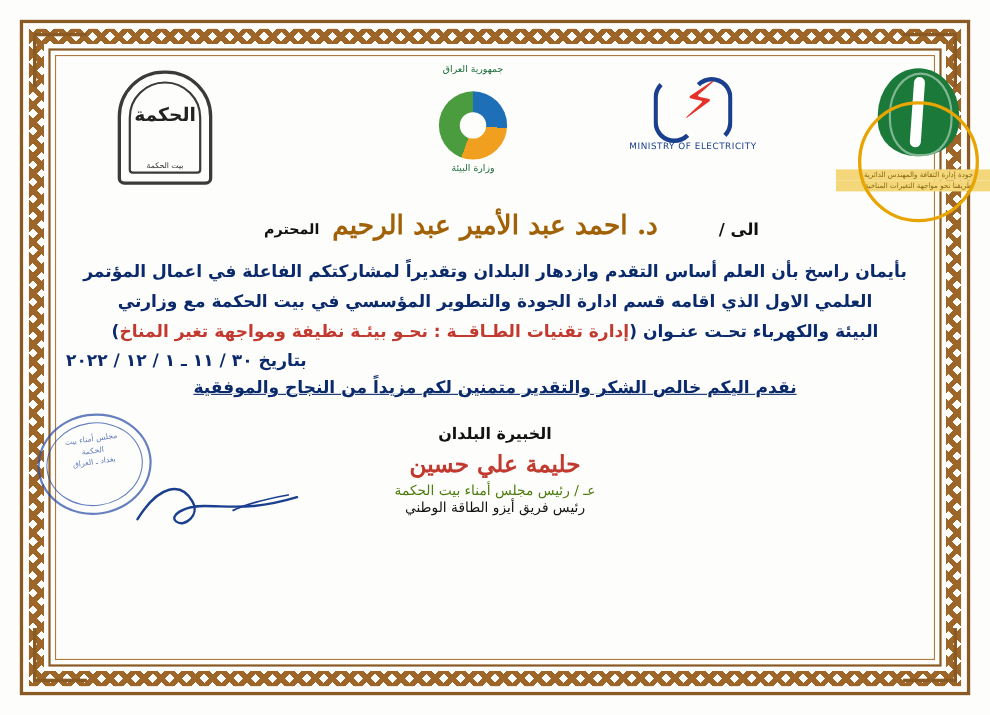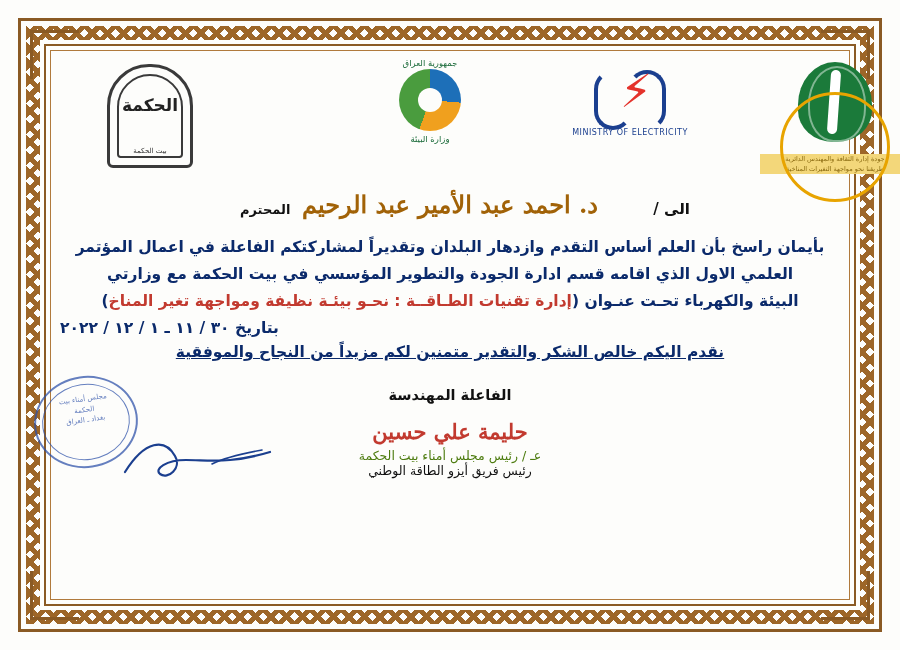--- a/index.html
+++ b/index.html
@@ -131,21 +131,21 @@
     font-size: 7px;
     color: #333;
   }
 
   
   .logo-env { left: 305px; top: 0; width: 130px; }
   .env-arc {
     font-size: 8.5px;
     color: #1b6b3a;
     letter-spacing: 1px;
-    margin-bottom: 1px;
+    margin-bottom: 15px;
   }
   .env-circle {
     width: 62px;
     height: 62px;
     margin: 0 auto;
     border-radius: 50%;
     background:
       conic-gradient(
         #1d6fb8 0deg 95deg,
         #f0a01e 95deg 200deg,
@@ -333,21 +333,21 @@
     margin-top: 26px;
     text-align: center;
     position: relative;
   }
   .sign-title {
     font-size: 14.5px;
     color: #111;
     font-weight: bold;
   }
   .sign-name {
-    margin-top: 16px;
+    margin-top: 6px;
     font-size: 21px;
     color: #c23a2f;
     font-weight: bold;
     font-family: "DejaVu Serif", serif;
   }
   .sign-role1 {
     margin-top: 4px;
     font-size: 12.5px;
     color: #4d7c0f;
   }
@@ -455,21 +455,21 @@
         <span class="topic">
           <span class="paren">(</span><span>إدارة تقنيات الطـاقــة : نحـو بيئـة نظيفة ومواجهة تغير المناخ</span><span class="paren">)</span>
         </span>
       </span>
     </div>
 
     <div class="date-line">بتاريخ ٣٠ / ١١ ـ ١ / ١٢ / ٢٠٢٢</div>
     <div class="thanks-line">نقدم اليكم خالص الشكر والتقدير متمنين لكم مزيداً من النجاح والموفقية</div>
 
     <div class="sign-block">
-      <div class="sign-title">الفاعلة المهندسة</div>
+      <div class="sign-title">الخبيرة البلدان</div>
       <div class="sign-name">حليمة علي حسين</div>
       <div class="sign-role1">عـ / رئيس مجلس أمناء بيت الحكمة</div>
       <div class="sign-role2">رئيس فريق أيزو الطاقة الوطني</div>
     </div>
   </div>
 
   <div class="stamp">
     <div>مجلس أمناء بيت</div>
     <div>الحكمة</div>
     <div>بغداد ـ العراق</div>

